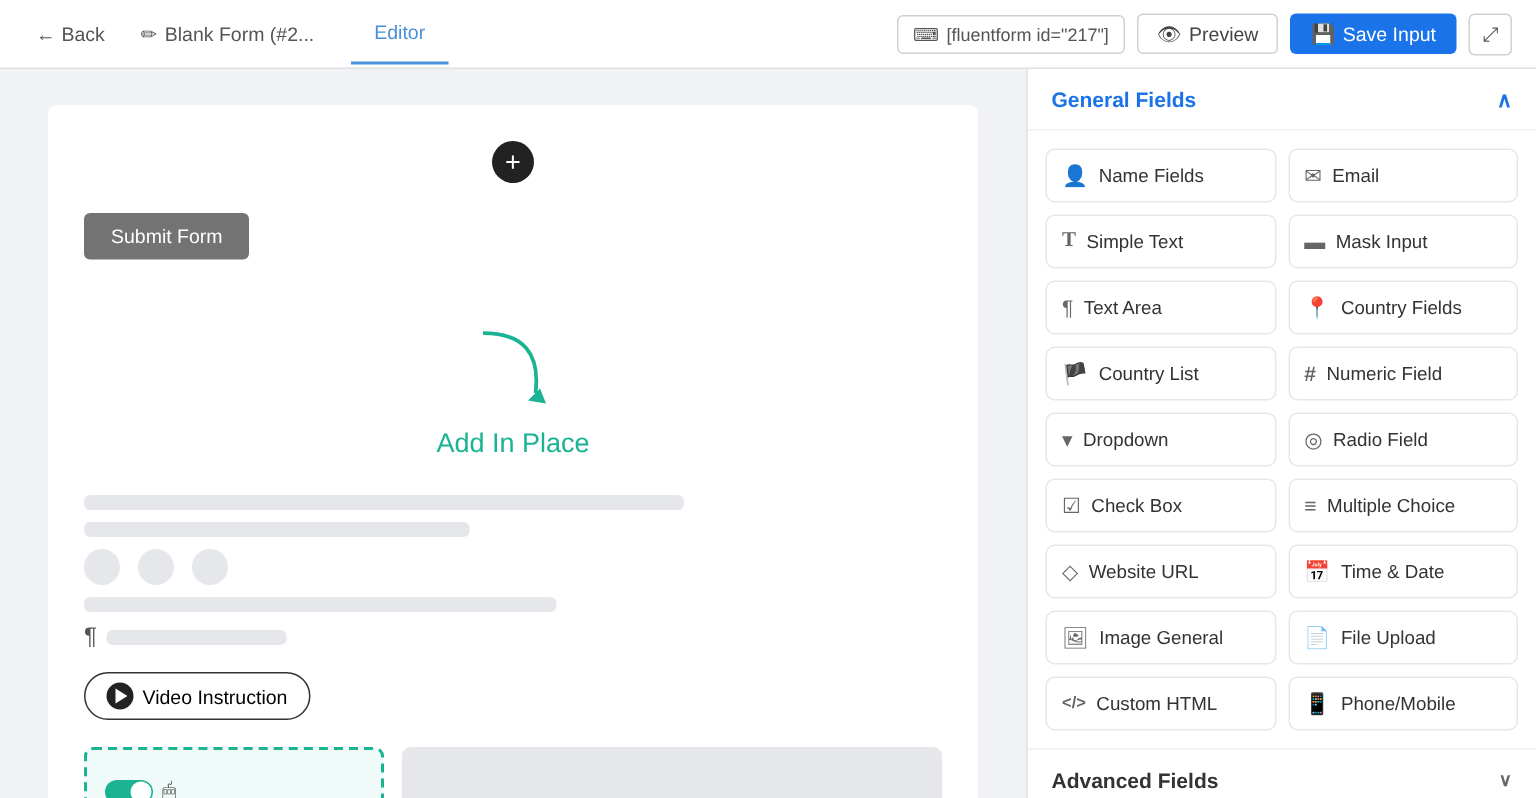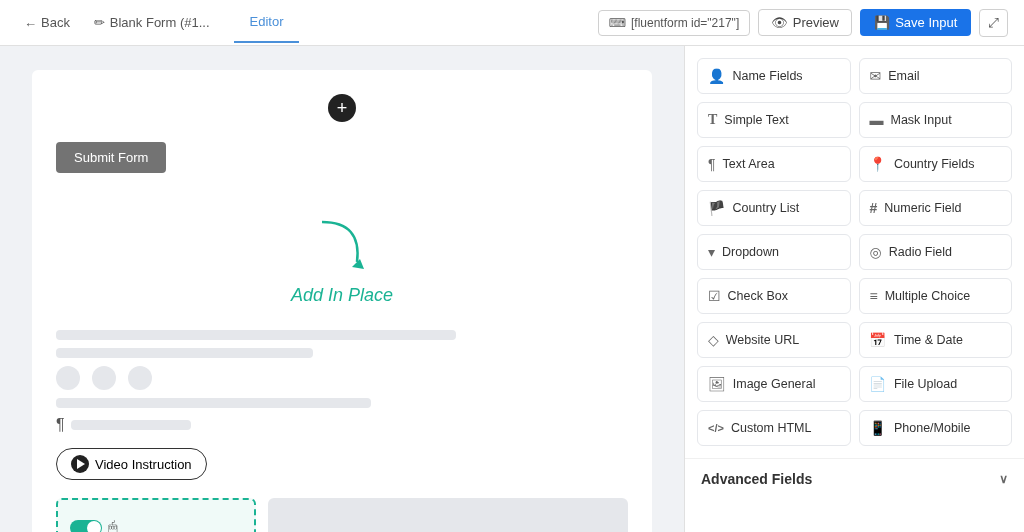--- a/index.html
+++ b/index.html
@@ -56,21 +56,21 @@
     .plus-circle {
       width: 28px; height: 28px; border-radius: 50%; background: #222; color: #fff;
       display: flex; align-items: center; justify-content: center; font-size: 18px; cursor: pointer;
       font-weight: 300;
     }
     .submit-btn {
       background: #737373; color: #fff; border: none; border-radius: 4px;
       padding: 8px 18px; font-size: 13px; cursor: pointer; margin-bottom: 24px;
     }
     .add-in-place-area { display: flex; flex-direction: column; align-items: center; margin-bottom: 24px; }
-    .add-in-place-text { color: #1ab394; font-size: 18px; font-style: italic; margin-top: 8px; }
+    .add-in-place-text { color: #1ab394; font-size: 18px; margin-top: 8px; }
     .arrow-svg { margin-top: 4px; }
 
     
     .skeleton-preview { margin-top: 0; }
     .skel-line { height: 10px; border-radius: 4px; background: #e5e7eb; margin-bottom: 8px; }
     .skel-row { display: flex; gap: 12px; margin-bottom: 8px; }
     .skel-icon { width: 24px; height: 24px; border-radius: 50%; background: #e5e7eb; }
 
     .video-instruction-btn {
       display: inline-flex; align-items: center; gap: 6px;
@@ -137,21 +137,21 @@
 <body>
 
 <nav class="top-nav">
   <button class="back-btn">
     <span>←</span>
     <span>Back</span>
   </button>
 
   <div class="form-title">
     <span>✏</span>
-    <span>Blank Form (#1...</span>
+    <span>Blank Form (#2...</span>
   </div>
 
   <nav class="nav-tabs">
     <a class="nav-tab active">Editor</a>
   </nav>
 
   <div class="nav-right">
     <button class="shortcode-btn">
       <span>⌨</span>
       <span>[fluentform id="217"]</span>
@@ -225,20 +225,24 @@
           <div class="skel-line" style="width:80%; margin: 10px auto 8px;"></div>
           <div class="skel-line" style="width:60%; margin: 0 auto;"></div>
         </div>
       </div>
 
     </div>
   </div>
 
   <div class="sidebar">
 
+    <div class="sidebar-section-header">
+      <span>General Fields</span>
+      <span>∧</span>
+    </div>
 
     <div class="field-grid">
 
       <div class="field-item">
         <span class="field-icon">👤</span>
         <span>Name Fields</span>
       </div>
 
       <div class="field-item">
         <span class="field-icon">✉</span>

